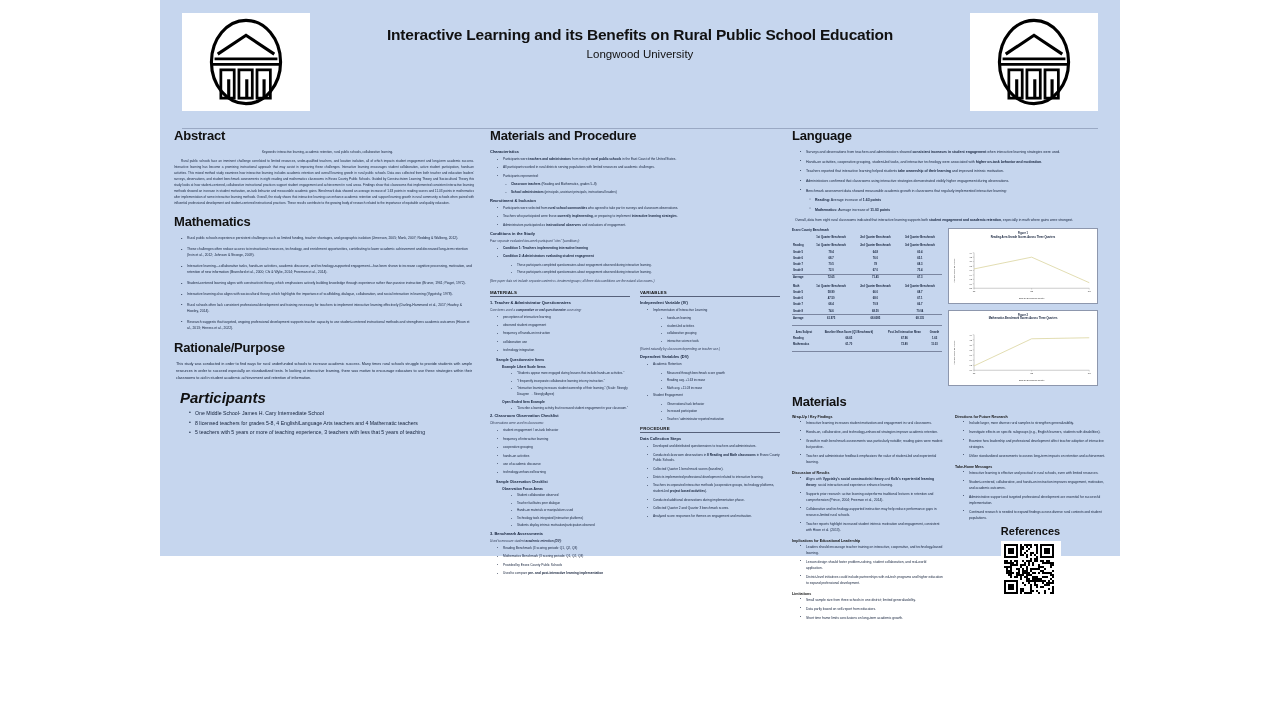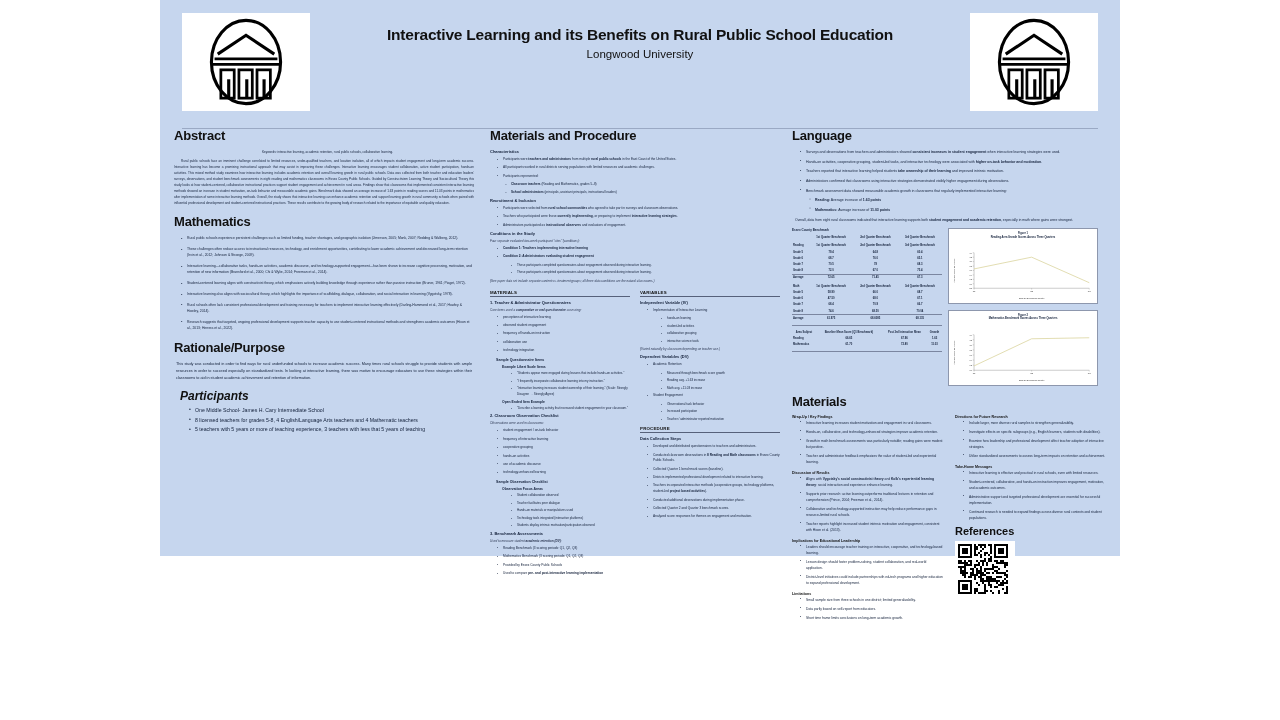--- a/index.html
+++ b/index.html
@@ -55,21 +55,21 @@
   ul.b{margin:0;padding-left:8px;list-style:none;}
   ul.b>li{
     position:relative;font-size:3.4px;line-height:1.85;color:#13203a;
     margin-bottom:4.5px;padding-left:5px;text-align:left;
   }
   ul.b>li:before{
     content:"\2022";position:absolute;left:-1px;top:-0.5px;font-size:4px;color:#13203a;
   }
   .rat{font-size:3.8px;line-height:1.95;color:#13203a;text-align:justify;margin:2px 2px 0 2px;}
   h3.sub{
-    font-size:12px;font-weight:bold;font-style:italic;color:#111;margin:6px 0 4px 6px;
+    font-size:15px;font-weight:bold;font-style:italic;color:#111;margin:6px 0 4px 6px;
   }
   ul.big{margin:0;padding-left:16px;list-style:none;}
   ul.big>li{
     position:relative;font-size:5.2px;line-height:1.5;color:#13203a;margin-bottom:2px;
     padding-left:5px;
   }
   ul.big>li:before{content:"\2022";position:absolute;left:-1px;top:-0.5px;color:#13203a;}
   
   .mid-head{font-size:4px;font-weight:bold;color:#13203a;margin:1px 0 3px 0;}
   .mid-sub{font-size:3.6px;font-weight:bold;color:#13203a;margin:4px 0 2px 6px;}
@@ -132,21 +132,21 @@
   .disc-flex{display:flex;gap:12px;margin-top:4px;}
   .disc-col{flex:1;min-width:0;}
   .disc-head{font-size:3.6px;font-weight:bold;color:#111;margin:5px 0 2px 0;}
   .disc-head:first-child{margin-top:0;}
   ul.d{margin:0;padding-left:9px;list-style:none;}
   ul.d>li{
     position:relative;font-size:3.3px;line-height:1.8;color:#13203a;
     margin-bottom:3.2px;padding-left:5px;text-align:left;
   }
   ul.d>li:before{content:"\2022";position:absolute;left:-1px;top:-0.5px;color:#13203a;}
-  .ref-wrap{margin-top:0;}
+  .ref-wrap{text-align:center;margin-top:0;}
   .ref-title{font-size:11px;font-weight:bold;color:#111;margin-bottom:4px;}
   .qr{width:54px;height:54px;display:inline-block;background:#fff;padding:3px;}
   .qr svg{display:block;}
 </style>
 </head>
 <body>
 
 <div class="page">
   <div class="poster">
 

